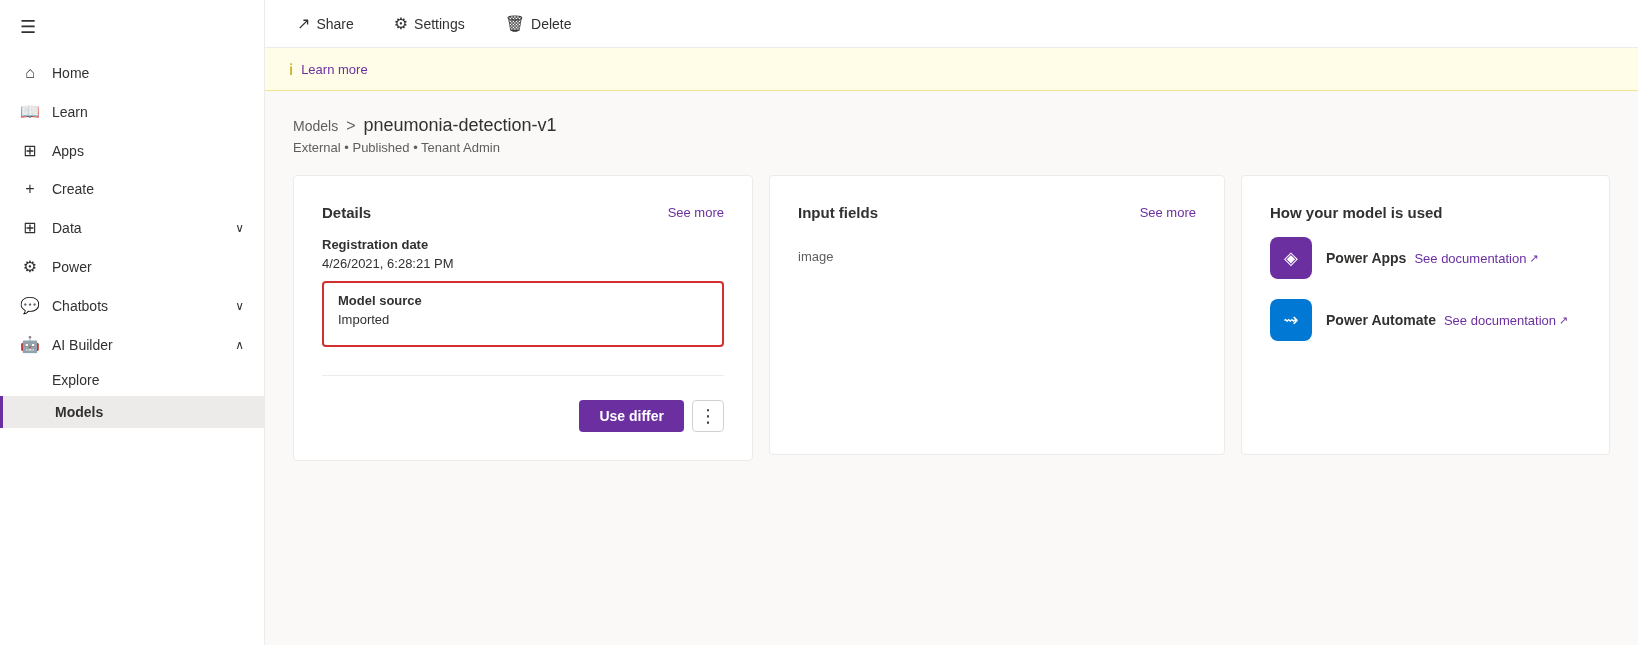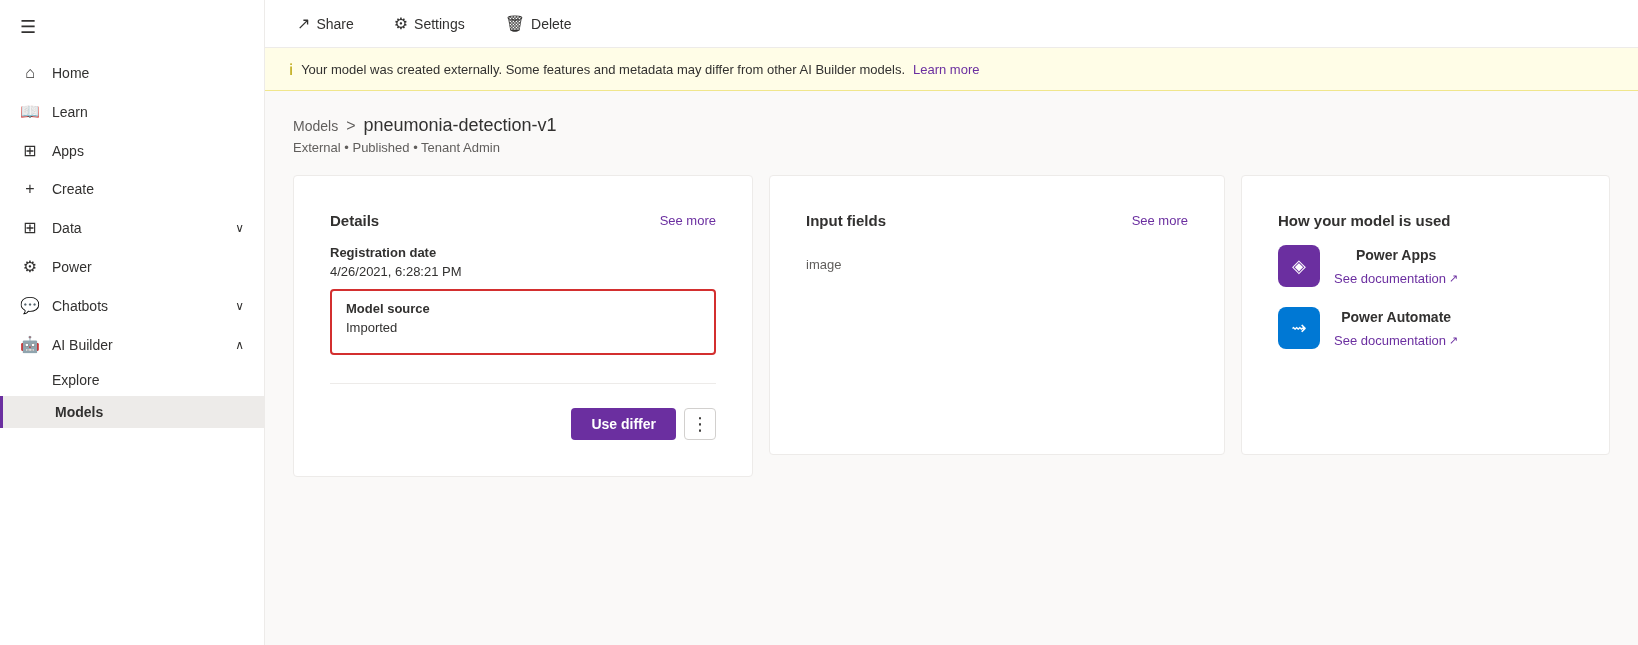--- a/index.html
+++ b/index.html
@@ -126,21 +126,21 @@
       display: flex;
       gap: 16px;
       align-items: flex-start;
     }
 
     
     .card {
       background: #fff;
       border: 1px solid #edebe9;
       border-radius: 4px;
-      padding: 36px;
+      padding: 28px;
       display: flex;
       flex-direction: column;
     }
     .card-details {
       width: 460px;
       min-height: 280px;
     }
     .card-input {
       width: 456px;
       min-height: 280px;
@@ -251,21 +251,21 @@
       border-radius: 8px;
       display: flex;
       align-items: center;
       justify-content: center;
       font-size: 20px;
       color: #fff;
       flex-shrink: 0;
     }
     .usage-icon-purple { background: #6b2fa0; }
     .usage-icon-blue { background: #0078d4; }
-    .usage-item-info { display: flex; flex-direction: column; gap: 8px; align-items: center; }
+    .usage-item-info { display: flex; flex-direction: row; gap: 8px; align-items: center; }
     .usage-item-name { font-weight: 600; font-size: 14px; color: #323130; }
     .usage-item-link { color: #6b2fa0; font-size: 13px; cursor: pointer; text-decoration: none; display: flex; align-items: center; gap: 3px; }
     .ext-icon { font-size: 11px; }
   </style>
 </head>
 <body>
 
 <nav class="sidebar">
   <div class="sidebar-hamburger">☰</div>
 
@@ -324,21 +324,20 @@
       <span>Settings</span>
     </button>
     <button class="topbar-btn">
       <span class="btn-icon">🗑</span>
       <span>Delete</span>
     </button>
   </div>
 
   <div class="banner">
     <span class="banner-icon">ℹ</span>
-    <span>Your model was created externally. Some features and metadata may differ from other AI Builder models.</span>
     <a class="banner-link">Learn more</a>
   </div>
 
   <div class="content">
 
     <div class="breadcrumb">
       <span class="breadcrumb-link">Models</span>
       <span class="breadcrumb-sep">&gt;</span>
       <span class="breadcrumb-current">pneumonia-detection-v1</span>
     </div>

